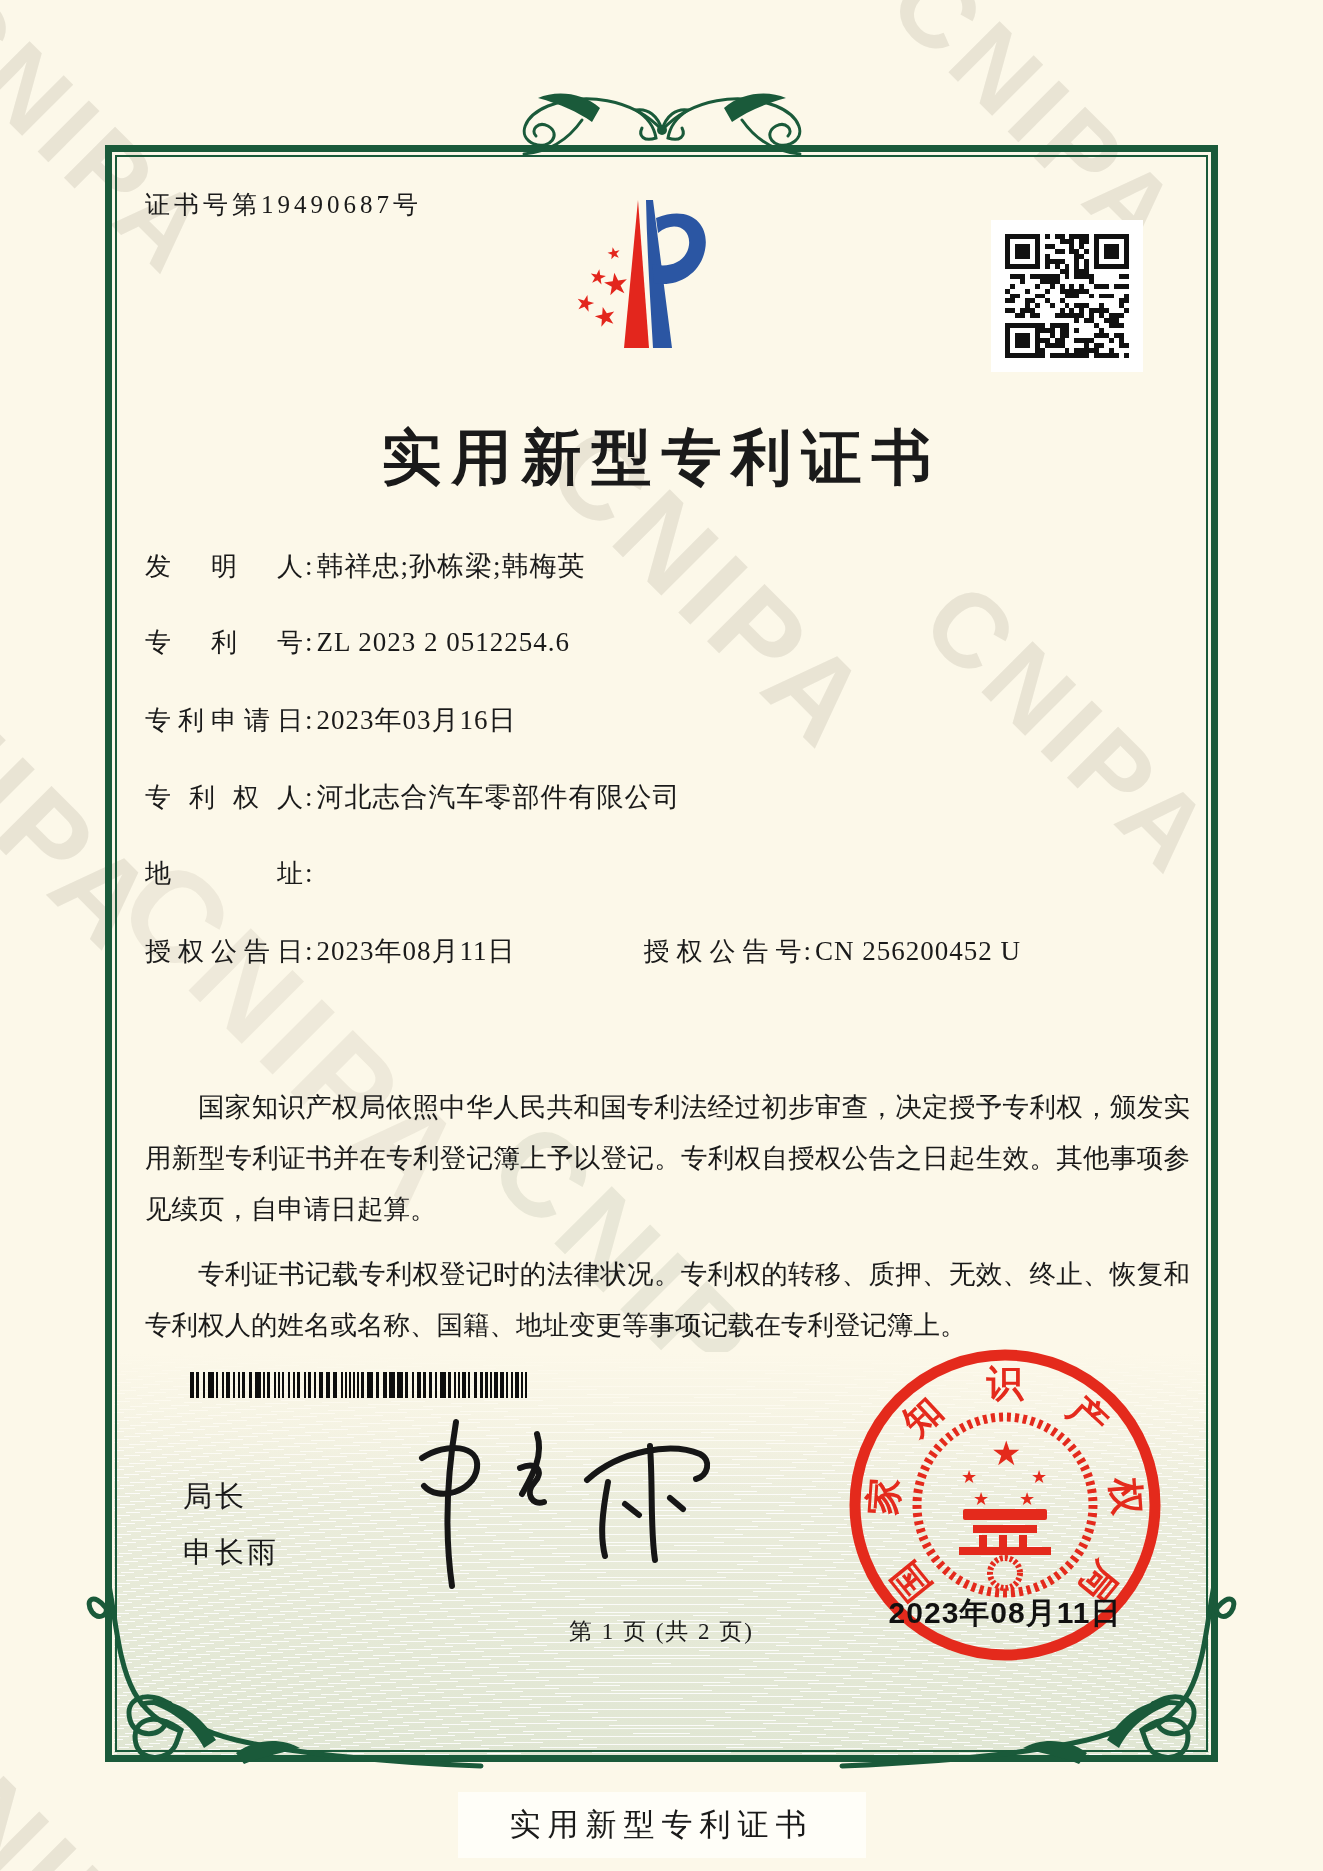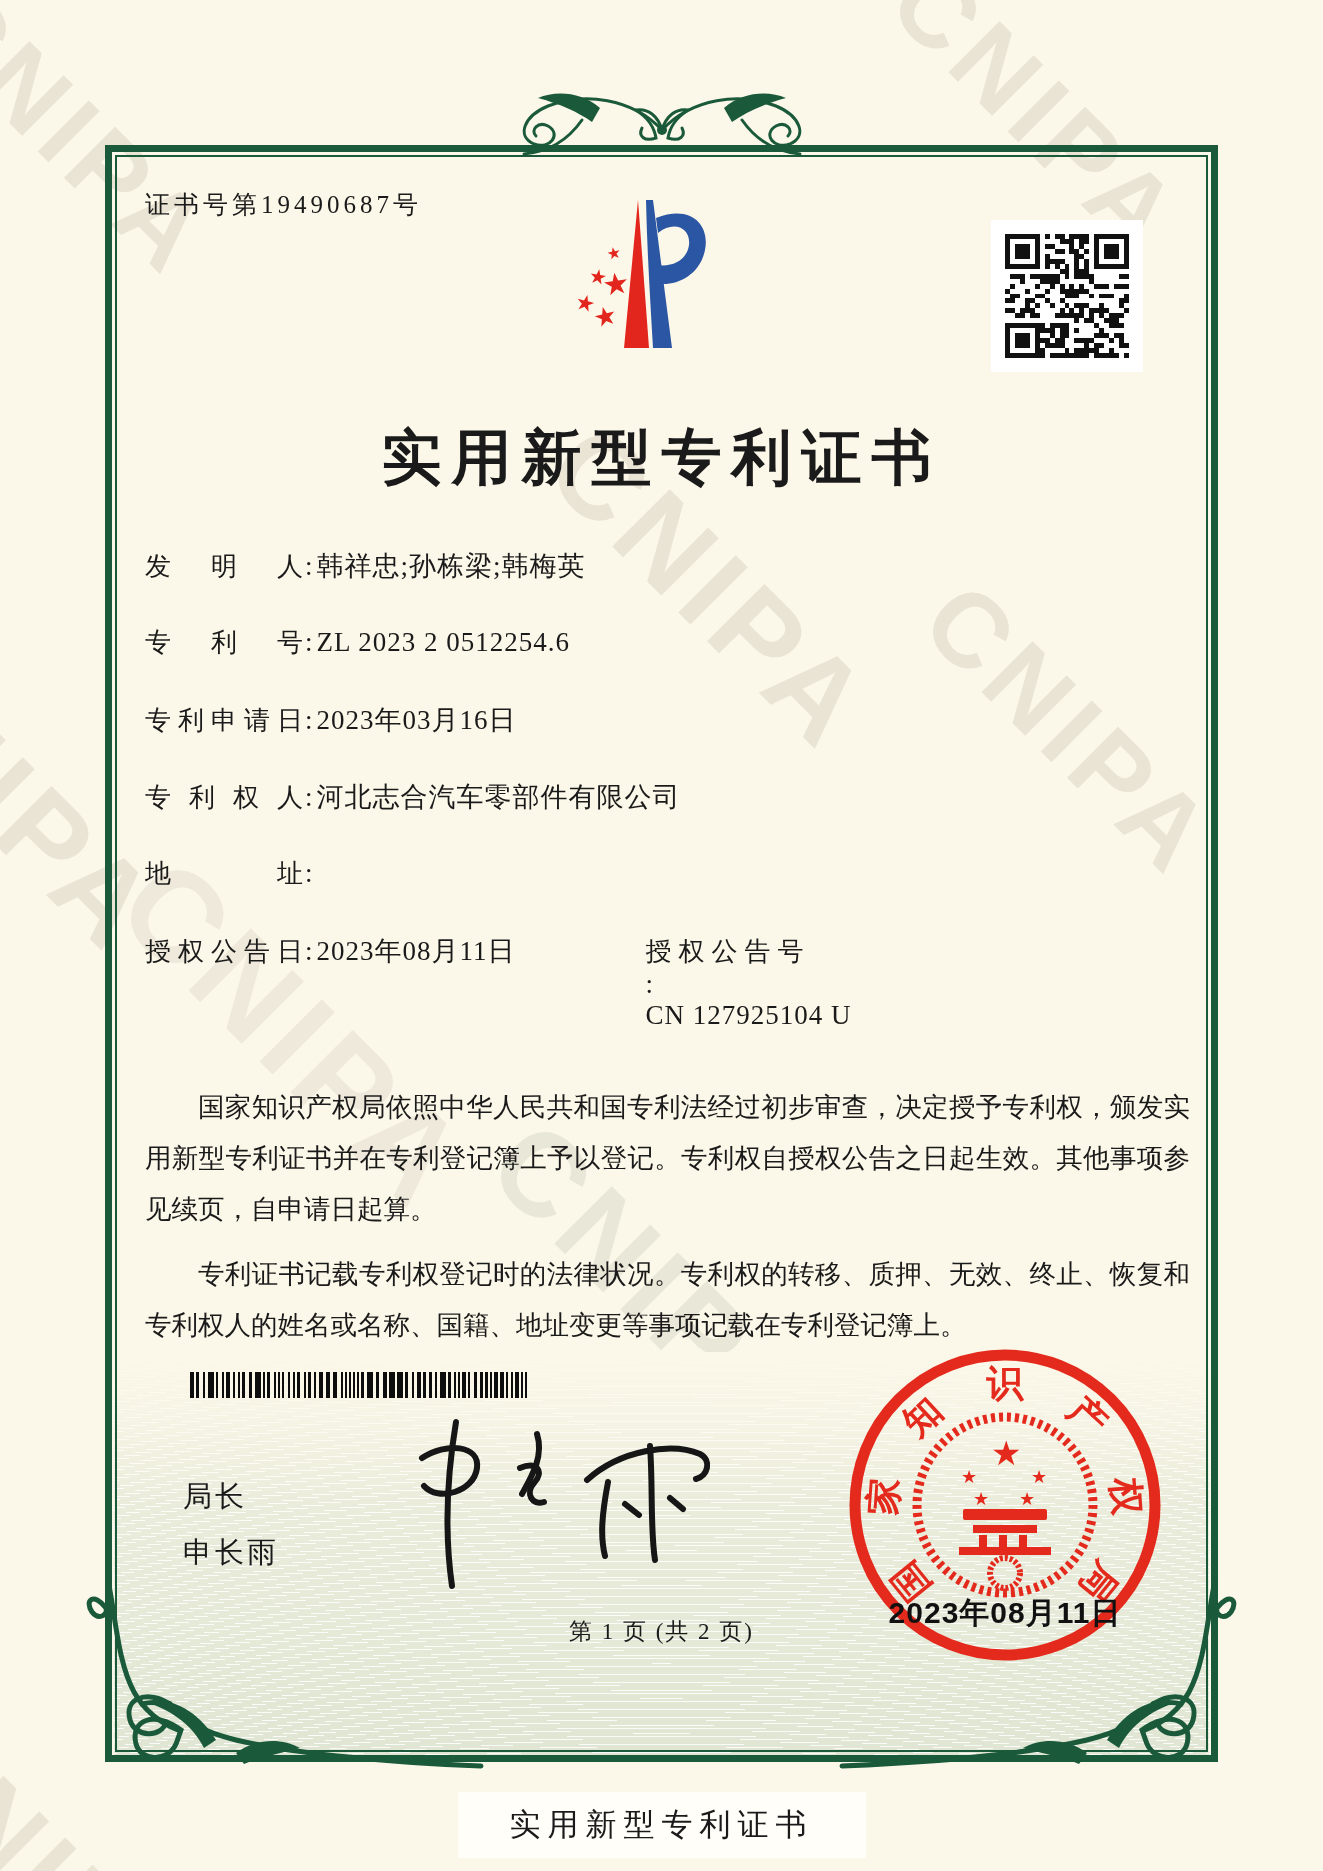--- a/index.html
+++ b/index.html
@@ -36,21 +36,21 @@
   .title{left:0;top:418px;width:100%;text-align:center;font-size:60px;font-weight:700;
          letter-spacing:10px;z-index:3;}
 
   
   .fields{left:145px;top:548px;width:1045px;z-index:3;}
   .frow{display:flex;align-items:baseline;height:36px;margin-bottom:41px;font-size:27px;}
   .flabel{display:inline-block;width:158px;text-align:justify;text-align-last:justify;
           font-size:26px;}
   .fcolon{display:inline-block;margin:0 4px 0 2px;}
   .fvalue{letter-spacing:1px;}
-  .grant2{margin-left:128px;display:flex;align-items:baseline;flex-direction:column;}
+  .grant2{margin-left:128px;display:flex;align-items:baseline;}
 
   
   .paras{left:145px;top:1082px;width:1045px;font-size:26.5px;line-height:51px;
          text-align:justify;z-index:3;}
   .paras p{margin:0 0 14px 0;text-indent:2em;}
 
   
   .barcode{left:190px;top:1372px;width:340px;height:26px;z-index:3;display:flex;align-items:stretch;}
   .barcode div{height:100%;}
   .director{left:183px;top:1468px;z-index:3;
@@ -495,21 +495,21 @@
     <span class="flabel">地址</span>
       <span class="fcolon">:</span>
   </div>
   <div class="frow">
     <span class="flabel">授权公告日</span>
       <span class="fcolon">:</span>
     <span class="fvalue">2023年08月11日</span>
     <span class="grant2">
       <span class="flabel">授权公告号</span>
         <span class="fcolon">:</span>
-      <span class="fvalue">CN 127925104 U</span>
+      <span class="fvalue">CN 256200452 U</span>
     </span>
   </div>
 </div>
 
 <div class="abs paras">
   <p>国家知识产权局依照中华人民共和国专利法经过初步审查，决定授予专利权，颁发实用新型专利证书并在专利登记簿上予以登记。专利权自授权公告之日起生效。其他事项参见续页，自申请日起算。</p>
   <p>专利证书记载专利权登记时的法律状况。专利权的转移、质押、无效、终止、恢复和专利权人的姓名或名称、国籍、地址变更等事项记载在专利登记簿上。</p>
 </div>
 
 <div class="abs barcode">

